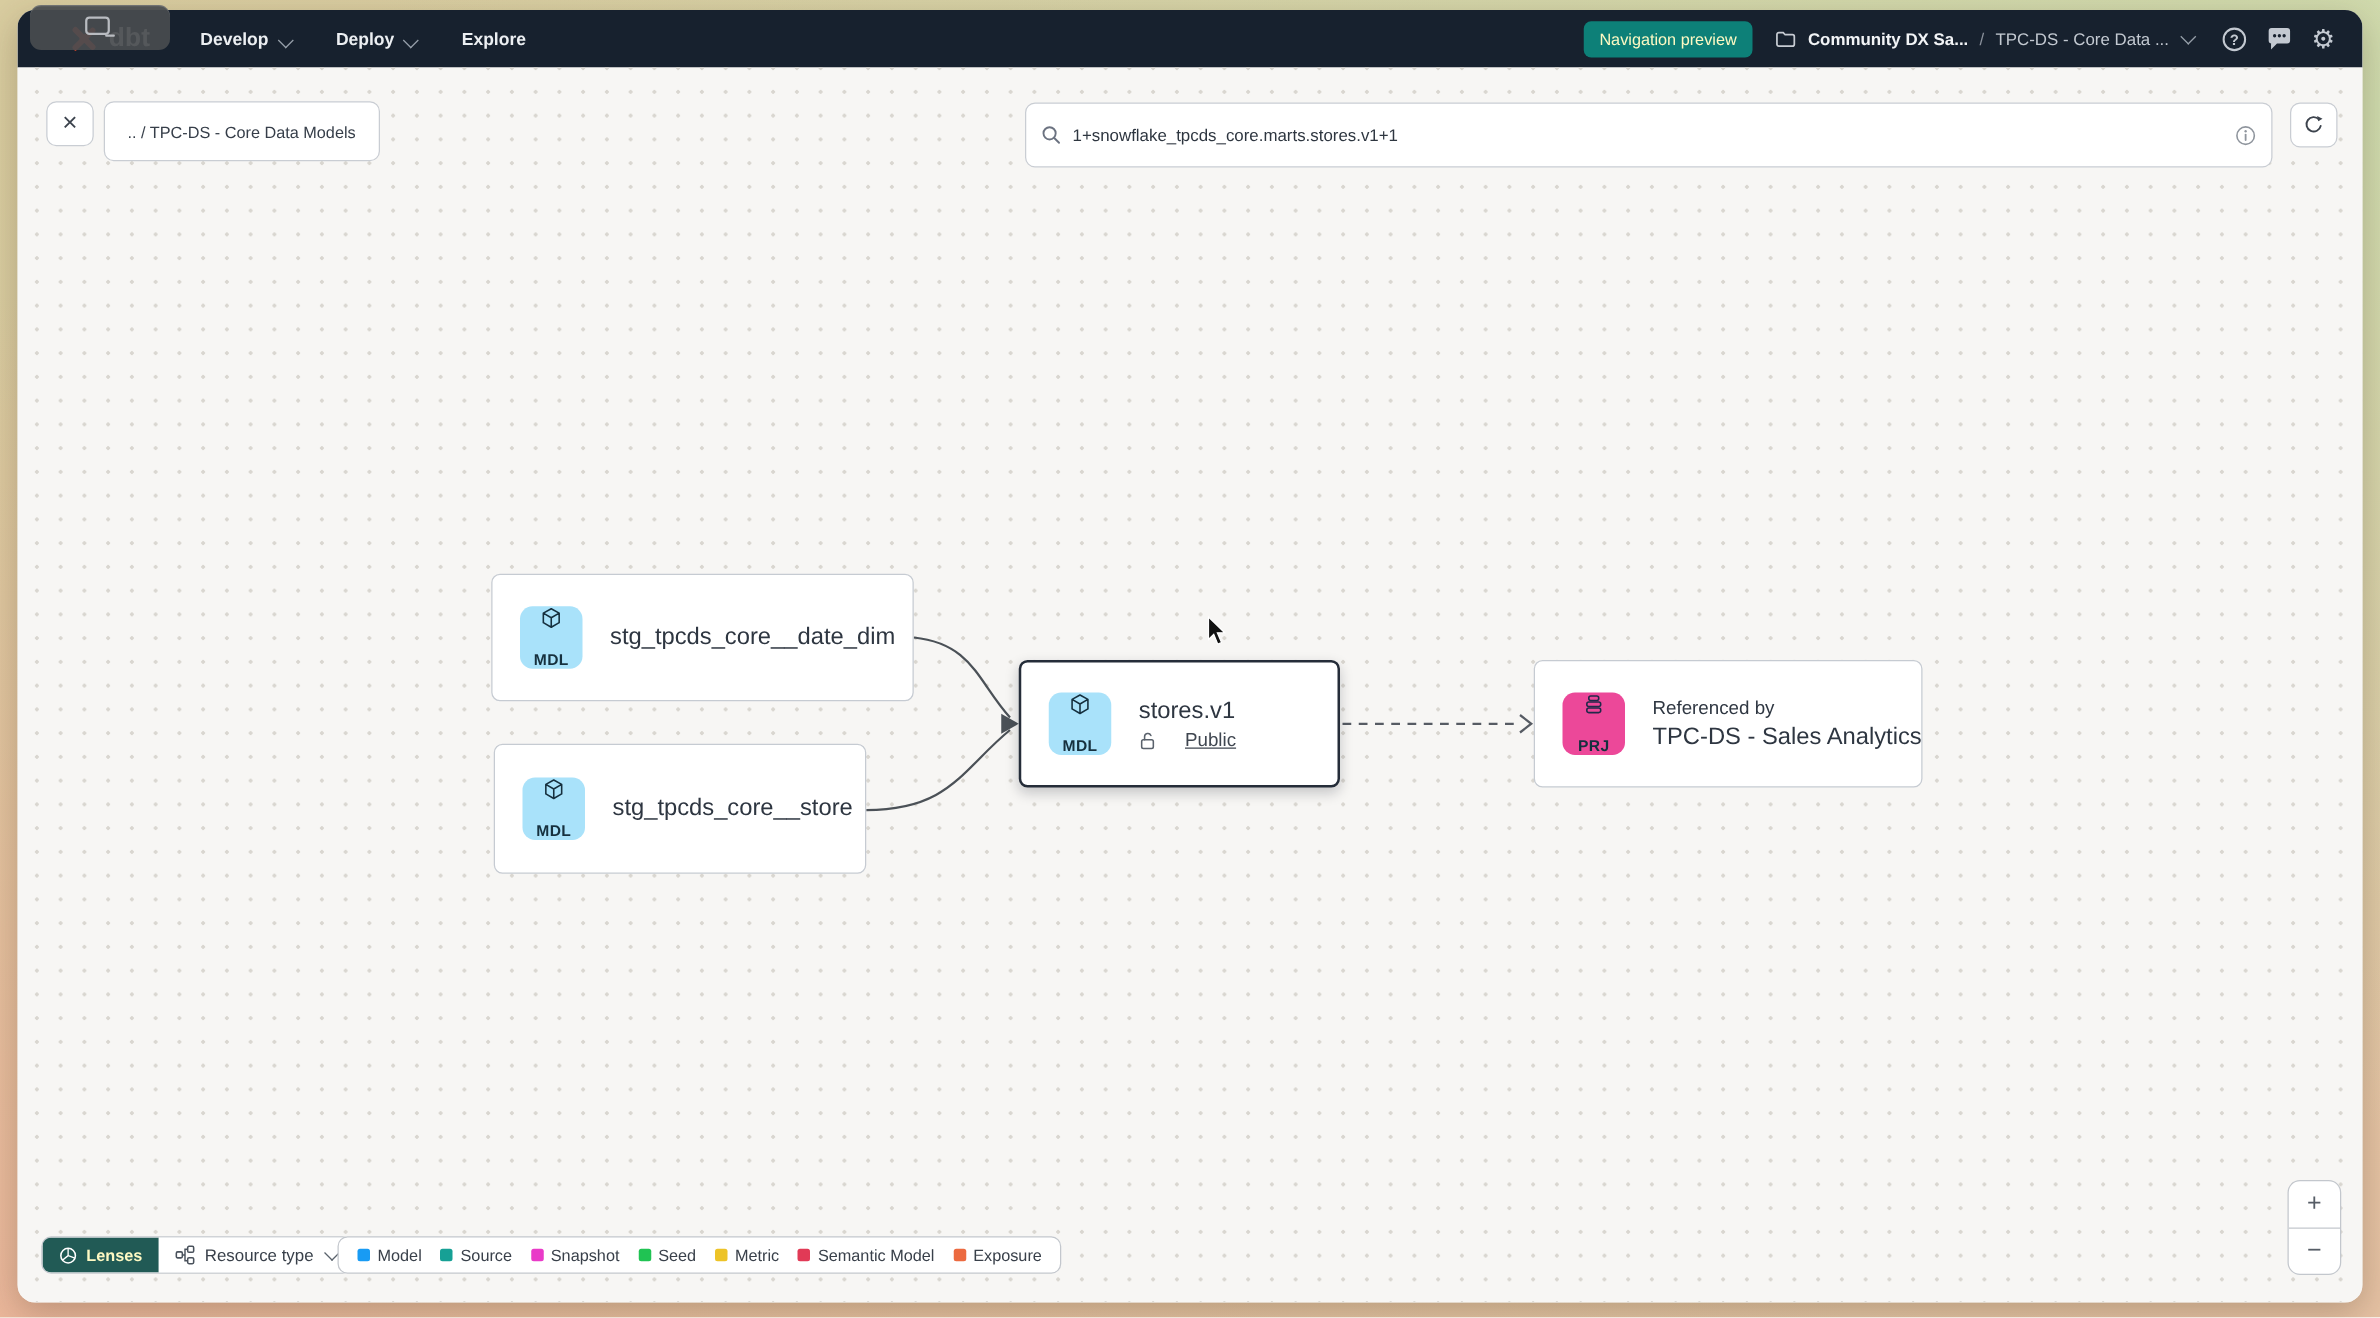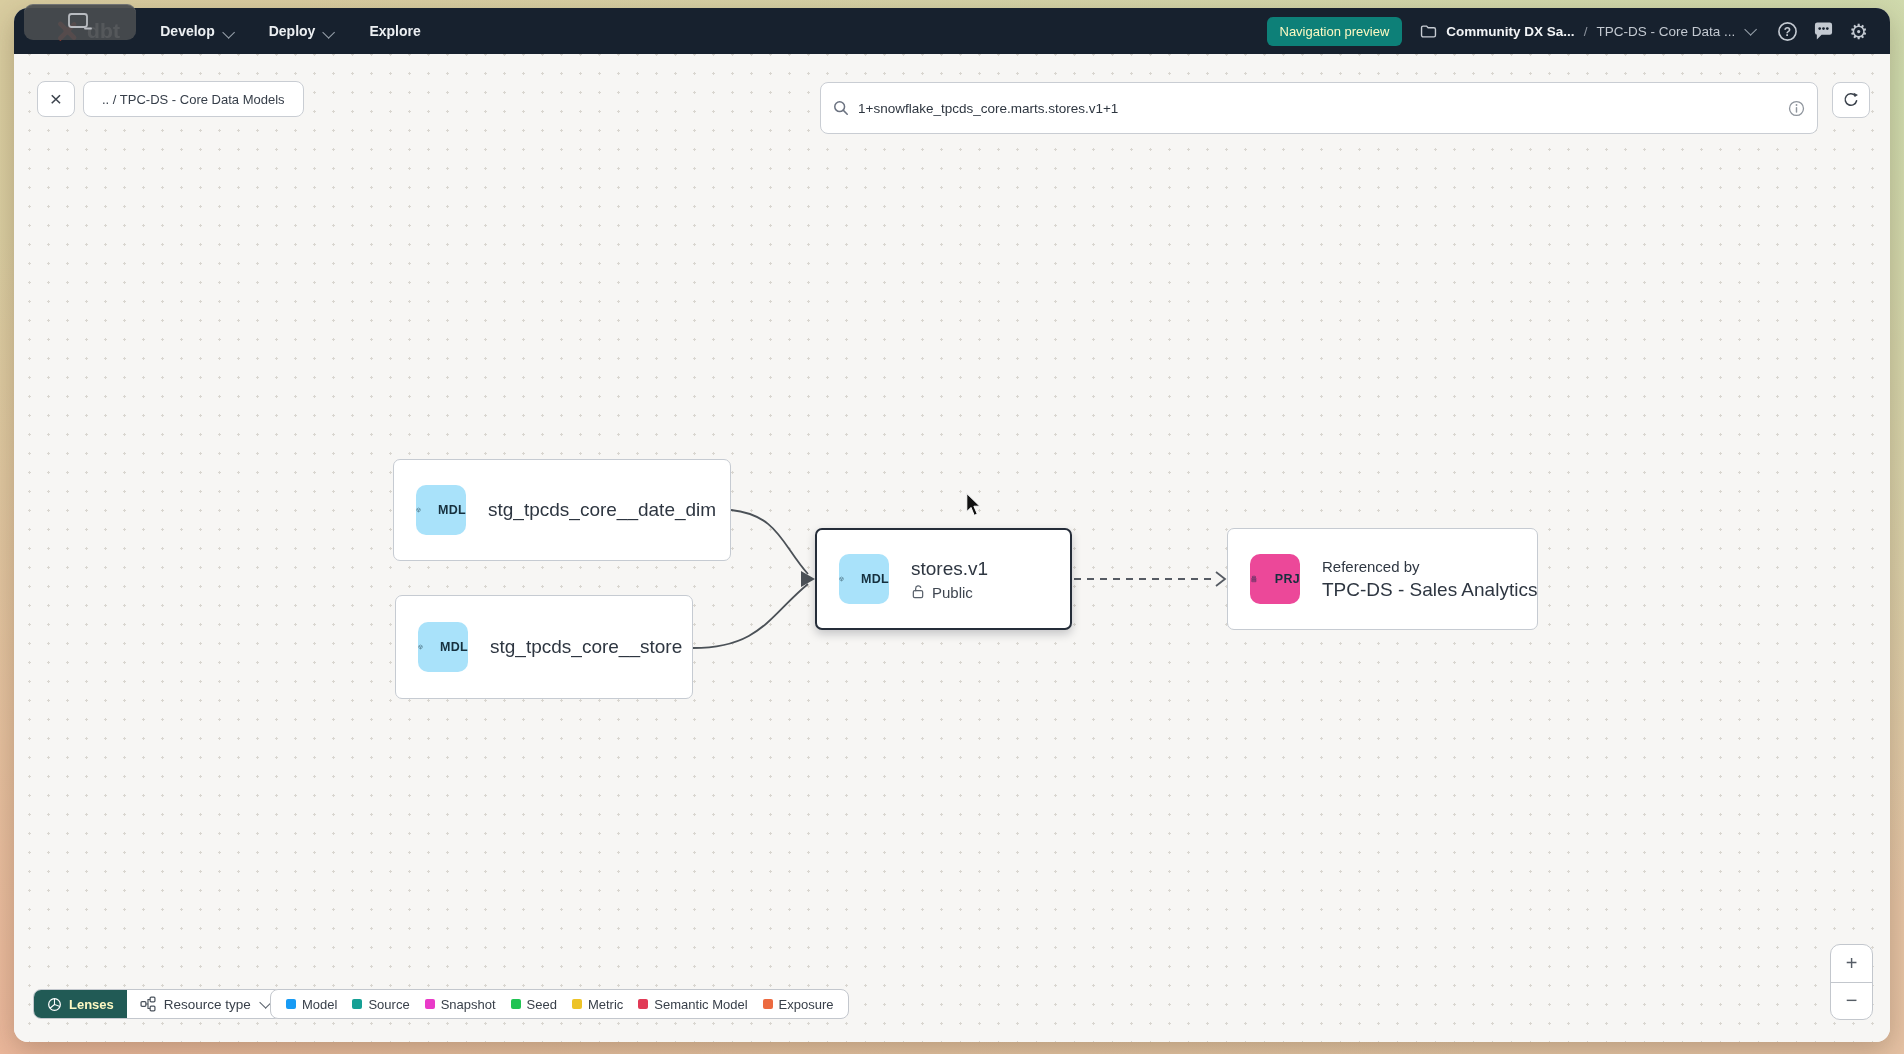--- a/index.html
+++ b/index.html
@@ -49,44 +49,44 @@
     background-size:19px 19px; background-position:6px 10px;
   }
 
   
   .btn-box {
     position:absolute; background:#fff; border:1px solid #c9cdd3; border-radius:8px;
     display:flex; align-items:center; justify-content:center; cursor:pointer;
     color:#3c434d;
   }
   .close-btn { left:23px; top:27px; width:38px; height:36px; font-size:21px; }
-  .chip { left:69px; top:27px; height:36px; padding:0 18px; font-size:13px; color:#363e49; }
+  .chip { left:69px; top:27px; height:48px; padding:0 18px; font-size:13px; color:#363e49; }
   .searchbar {
     position:absolute; left:806px; top:28px; width:998px; height:52px;
     background:#fff; border:1px solid #c9cdd3; border-radius:8px;
     display:flex; align-items:center; padding:0 12px; gap:9px;
   }
   .search-input { flex:1; border:none; outline:none; font-size:13.5px; color:#2e3640;
                   font-family:"Liberation Sans",sans-serif; background:transparent; }
   .refresh-btn { left:1818px; top:28px; width:38px; height:36px; }
 
   
   .node {
     position:absolute; background:#fff; border:1px solid #c6cbd2; border-radius:7px;
     display:flex; align-items:center; padding-left:22px; gap:22px; cursor:pointer;
   }
   .node.selected { border:2px solid #252d39; box-shadow:0 4px 10px rgba(20,25,35,.22); }
   .node-badge {
     width:50px; height:50px; border-radius:10px; flex:0 0 auto;
-    display:flex; flex-direction:row; align-items:center; justify-content:center; gap:17px;
+    display:flex; flex-direction:column; align-items:center; justify-content:center; gap:17px;
   }
   .node-badge .badge-label { font-size:12.5px; font-weight:bold; color:#16303e; letter-spacing:.3px; }
   .node-label { font-size:19px; font-weight:500; color:#2e3641; white-space:nowrap; }
   .node-text-col { display:flex; flex-direction:column; gap:4px; }
-  .node-subrow { display:flex; align-items:flex-start; gap:7px; font-size:15px; color:#3f4650; }
+  .node-subrow { display:flex; align-items:center; gap:23px; font-size:15px; color:#3f4650;text-decoration:underline; }
   .node-sub-top { font-size:15px; color:#2f3742; }
 
   .edges { position:absolute; left:0; top:0; pointer-events:none; }
 
   
   .footer-group {
     position:absolute; left:19px; bottom:23px; height:30px; display:flex;
     border:1px solid #c3c7cd; border-radius:8px; overflow:hidden; background:#fff;
   }
   .lenses-btn { display:flex; align-items:center; gap:7px; padding:0 13px; color:#fef9c3;

